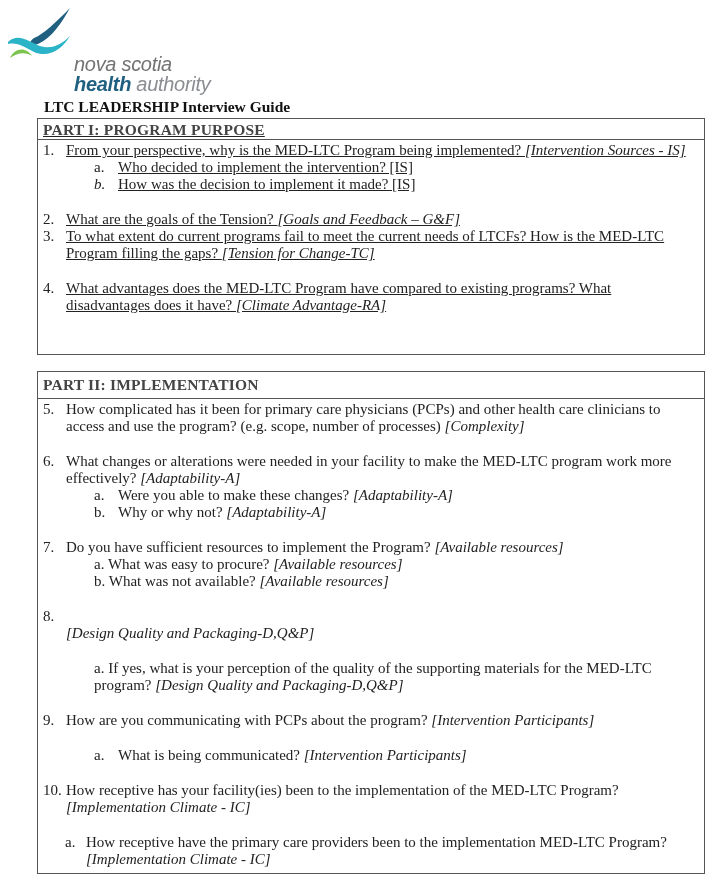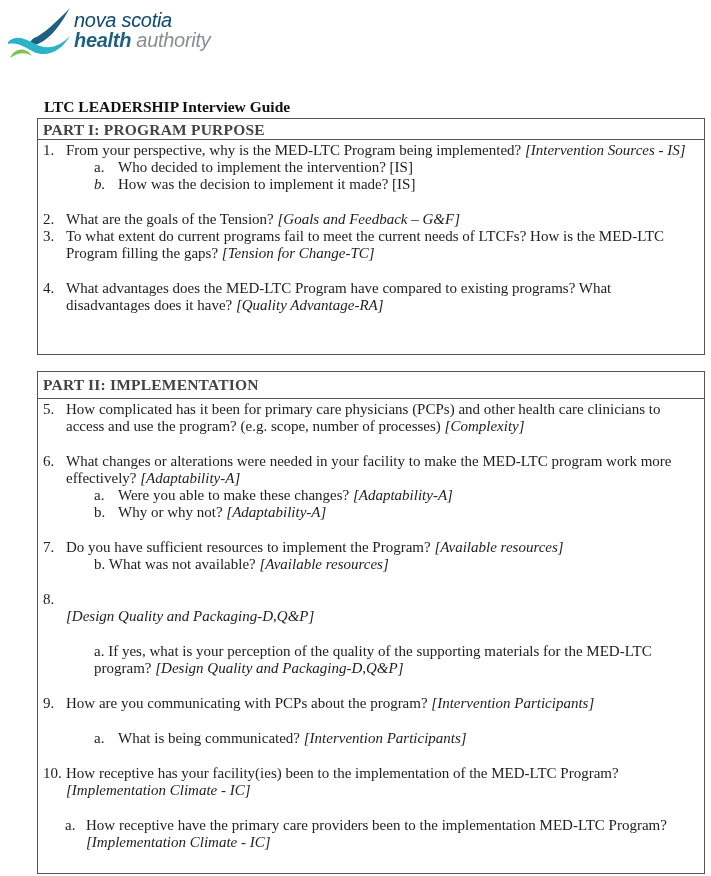--- a/index.html
+++ b/index.html
@@ -28,41 +28,41 @@
     .logo-text {
       position: absolute;
       left: 70px;
       top: 6px;
       font-family: "Liberation Sans", "DejaVu Sans", sans-serif;
       font-style: italic;
       font-size: 20px;
       line-height: 20px;
       letter-spacing: -0.3px;
     }
-    .logo-text .l1 { color: #0c4a6e; }
+    .logo-text .l1 { color: #737373; margin-top: 44px; }
     .logo-text .l2 b { color: #1f5f80; font-weight: bold; }
     .logo-text .l2 span { color: #8a8d91; }
 
     .doc-title {
       position: absolute;
       left: 44px;
       top: 98px;
       font-weight: bold;
       font-size: 15.5px;
       color: #111;
       text-align: right;
     }
 
     .box {
       position: absolute;
       left: 37px;
       width: 666px;
       border: 1px solid #555;
     }
-    .box1 { top: 118px; height: 235px; }
+    .box1 { top: 118px; height: 235px; text-decoration: underline; }
     .box2 { top: 371px; height: 501px; }
 
     .box-head {
       font-weight: bold;
       color: #444;
       font-size: 15.5px;
       padding: 2px 0 1px 5px;
       border-bottom: 1px solid #555;
       letter-spacing: 0.2px;
     }
@@ -135,21 +135,21 @@
     <span>What are the goals of the Tension?  </span><span class="tag">[Goals and Feedback – G&amp;F]</span>
   </div>
   <div class="q">
     <span class="num">3.</span>
     <span>To what extent do current programs fail to meet the current needs of LTCFs?  How is the MED-LTC Program filling the gaps? </span><span class="tag">[Tension for Change-TC]</span>
   </div>
   <div class="gap-m"></div>
 
   <div class="q">
     <span class="num">4.</span>
-    <span>What advantages does the MED-LTC Program have compared to existing programs? What disadvantages does it have? </span><span class="tag">[Quality Advantage-RA]</span>
+    <span>What advantages does the MED-LTC Program have compared to existing programs? What disadvantages does it have? </span><span class="tag">[Climate Advantage-RA]</span>
   </div>
 </div>
 
 <div class="box box2">
   <div class="box-head">PART II: IMPLEMENTATION</div>
 
   <div class="q" style="margin-top:2px;">
     <span class="num">5.</span>
     <span>How complicated has it been for primary care physicians (PCPs) and other health care clinicians to access and use the program?  (e.g. scope, number of processes) </span><span class="tag">[Complexity]</span>
   </div>
@@ -167,20 +167,23 @@
     <span class="letter">b.</span>
     <span>Why or why not? </span><span class="tag">[Adaptability-A]</span>
   </div>
   <div class="gap-m"></div>
 
   <div class="q">
     <span class="num">7.</span>
     <span>Do you have sufficient resources to implement the Program?  </span><span class="tag">[Available resources]</span>
   </div>
   <div class="sub inline">
+    <span>a. What was easy to procure?  </span><span class="tag">[Available resources]</span>
+  </div>
+  <div class="sub inline">
     <span>b. What was not available? </span><span class="tag">[Available resources]</span>
   </div>
   <div class="gap-m"></div>
 
   <div class="q">
     <span class="num">8.</span>
     <br><span class="tag">[Design Quality and Packaging-D,Q&amp;P]</span>
   </div>
   <div class="gap-m"></div>
   <div class="sub inline">

